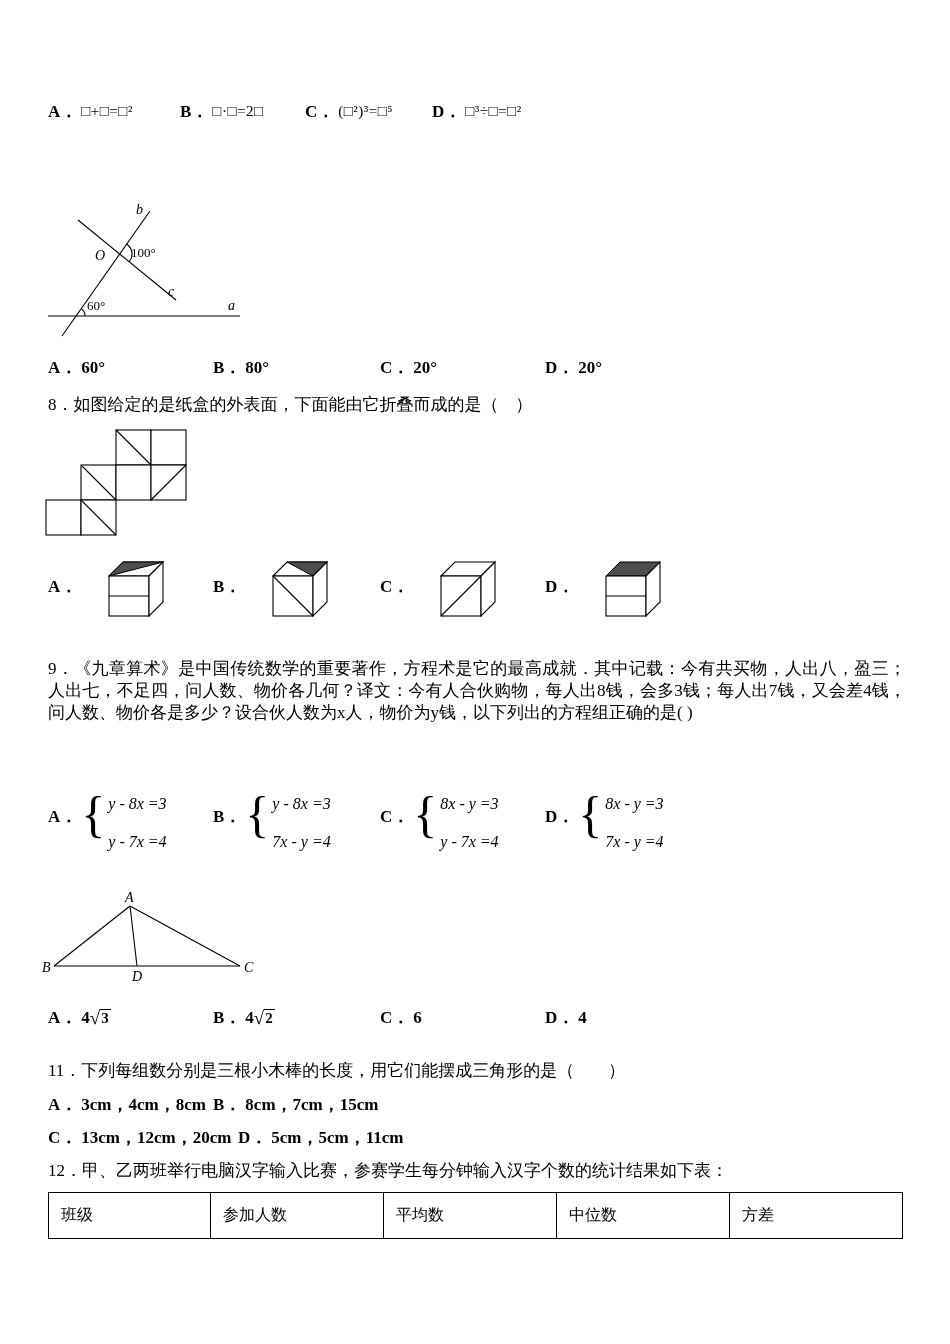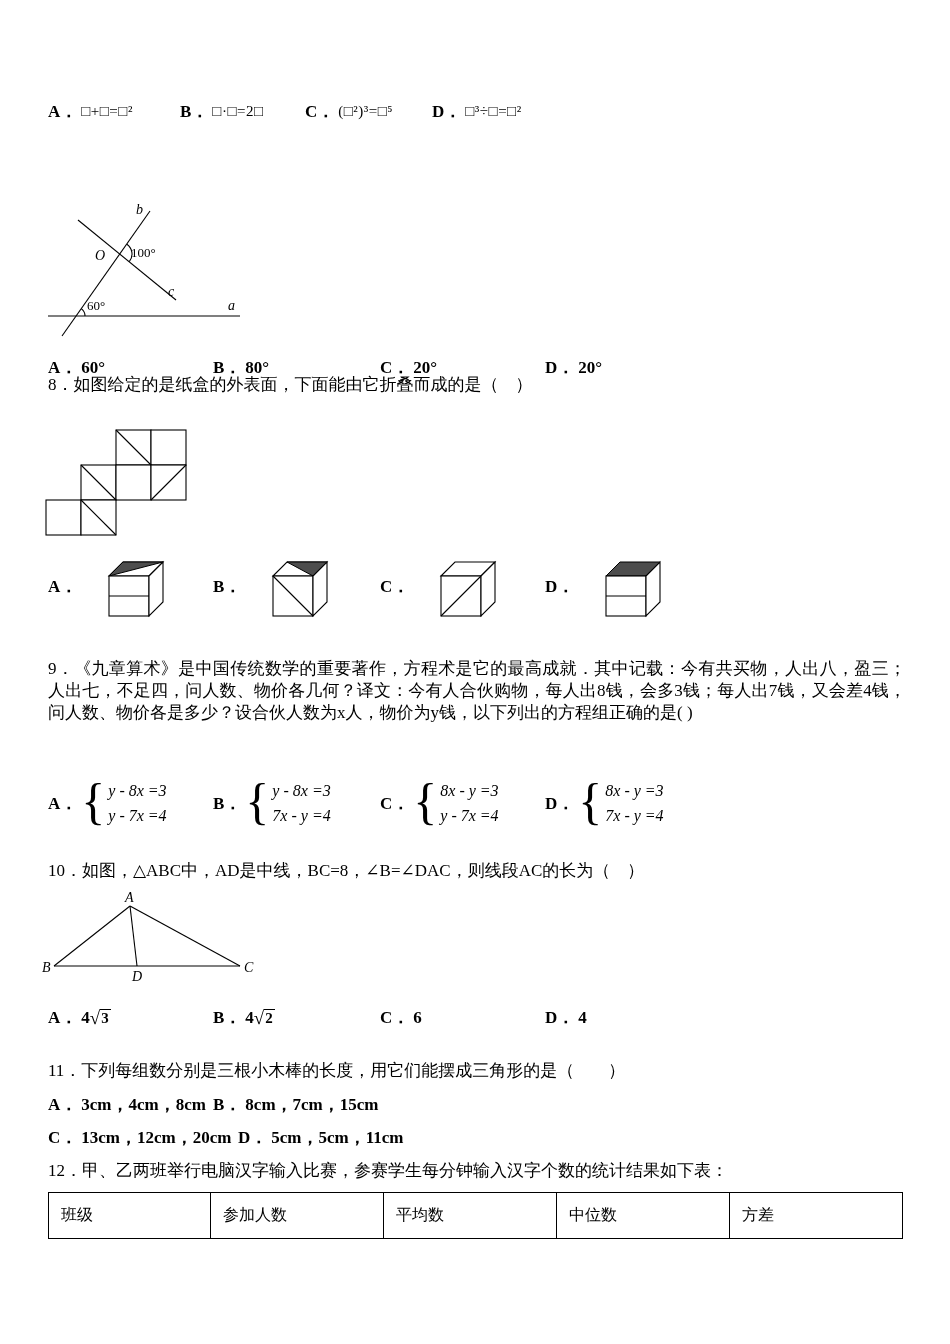--- a/index.html
+++ b/index.html
@@ -17,21 +17,21 @@
   .opt:last-child { flex:1; }
   .w132 { flex:0 0 132px; } .w125 { flex:0 0 125px; } .w127 { flex:0 0 127px; }
   .w165 { flex:0 0 165px; } .w167 { flex:0 0 167px; }
   .w190 { flex:0 0 190px; }
   .olabel { font-weight:bold; margin-right:4px; }
   .bold { font-weight:bold; }
   .formula { font-size:15px; letter-spacing:0.5px; }
   .system { display:inline-flex; align-items:center; }
   .brace { font-size:50px; line-height:1; font-weight:400; margin-right:3px; transform:translateY(-2px); }
   .eqs { display:inline-flex; flex-direction:column; }
-  .eq { font-style:italic; font-size:16px; line-height:25px; white-space:nowrap; }
+  .eq { font-style:italic; font-size:16px; line-height:25px; white-space:nowrap;margin-top:13px; }
   .sqrt-sign { font-size:19px; }
   .sqrt-rad { border-top:1.3px solid #000; padding:0 2px 0 1px; font-size:15px; }
   svg { display:block; }
   svg line, svg path.arc { stroke:#000; stroke-width:1.1; fill:none; }
   svg rect.cell, svg polygon.face { fill:#ffffff; stroke:#000; stroke-width:1.1; }
   svg polygon.shade { fill:#4d4d4d; stroke:#000; stroke-width:1; }
   svg text { font-size:13px; fill:#000; font-family:"Liberation Serif","DejaVu Serif",serif; }
   svg text.it { font-style:italic; font-size:14px; }
   table.stats { border-collapse:collapse; table-layout:fixed; width:854px; }
   table.stats td {
@@ -90,21 +90,21 @@
     <span class="opt w165">
       <span class="olabel">C．</span>
       <span>20°</span>
     </span>
     <span class="opt">
       <span class="olabel">D．</span>
       <span>20°</span>
     </span>
   </div>
 
-  <div class="abs qtext" style="top:372px;left:48px;">8．如图给定的是纸盒的外表面，下面能由它折叠而成的是（　）</div>
+  <div class="abs qtext" style="top:392px;left:48px;">8．如图给定的是纸盒的外表面，下面能由它折叠而成的是（　）</div>
 
   <svg class="abs" style="top:424px;left:40px;" width="160" height="120" viewBox="0 0 160 120">
     <rect class="cell" x="76" y="6" width="35" height="35"></rect>
     <rect class="cell" x="111" y="6" width="35" height="35"></rect>
     <rect class="cell" x="41" y="41" width="35" height="35"></rect>
     <rect class="cell" x="76" y="41" width="35" height="35"></rect>
     <rect class="cell" x="111" y="41" width="35" height="35"></rect>
     <rect class="cell" x="6" y="76" width="35" height="35"></rect>
     <rect class="cell" x="41" y="76" width="35" height="35"></rect>
     <line x1="76" y1="6" x2="111" y2="41"></line>
@@ -192,21 +192,20 @@
       <span class="system">
         <span class="brace">{</span>
         <span class="eqs">
           <span class="eq">8x - y =3</span>
           <span class="eq">7x - y =4</span>
         </span>
       </span>
     </span>
   </div>
 
-  <div class="abs qtext" style="top:858px;left:48px;">10．如图，△ABC中，AD是中线，BC=8，∠B=∠DAC，则线段AC的长为（　）</div>
 
   <svg class="abs" style="top:888px;left:40px;" width="220" height="105" viewBox="0 0 220 105">
     <line x1="14" y1="78" x2="200" y2="78"></line>
     <line x1="14" y1="78" x2="90" y2="18"></line>
     <line x1="90" y1="18" x2="200" y2="78"></line>
     <line x1="90" y1="18" x2="97" y2="78"></line>
     <text class="it" x="85" y="14">A</text>
     <text class="it" x="2" y="84">B</text>
     <text class="it" x="92" y="93">D</text>
     <text class="it" x="204" y="84">C</text>

